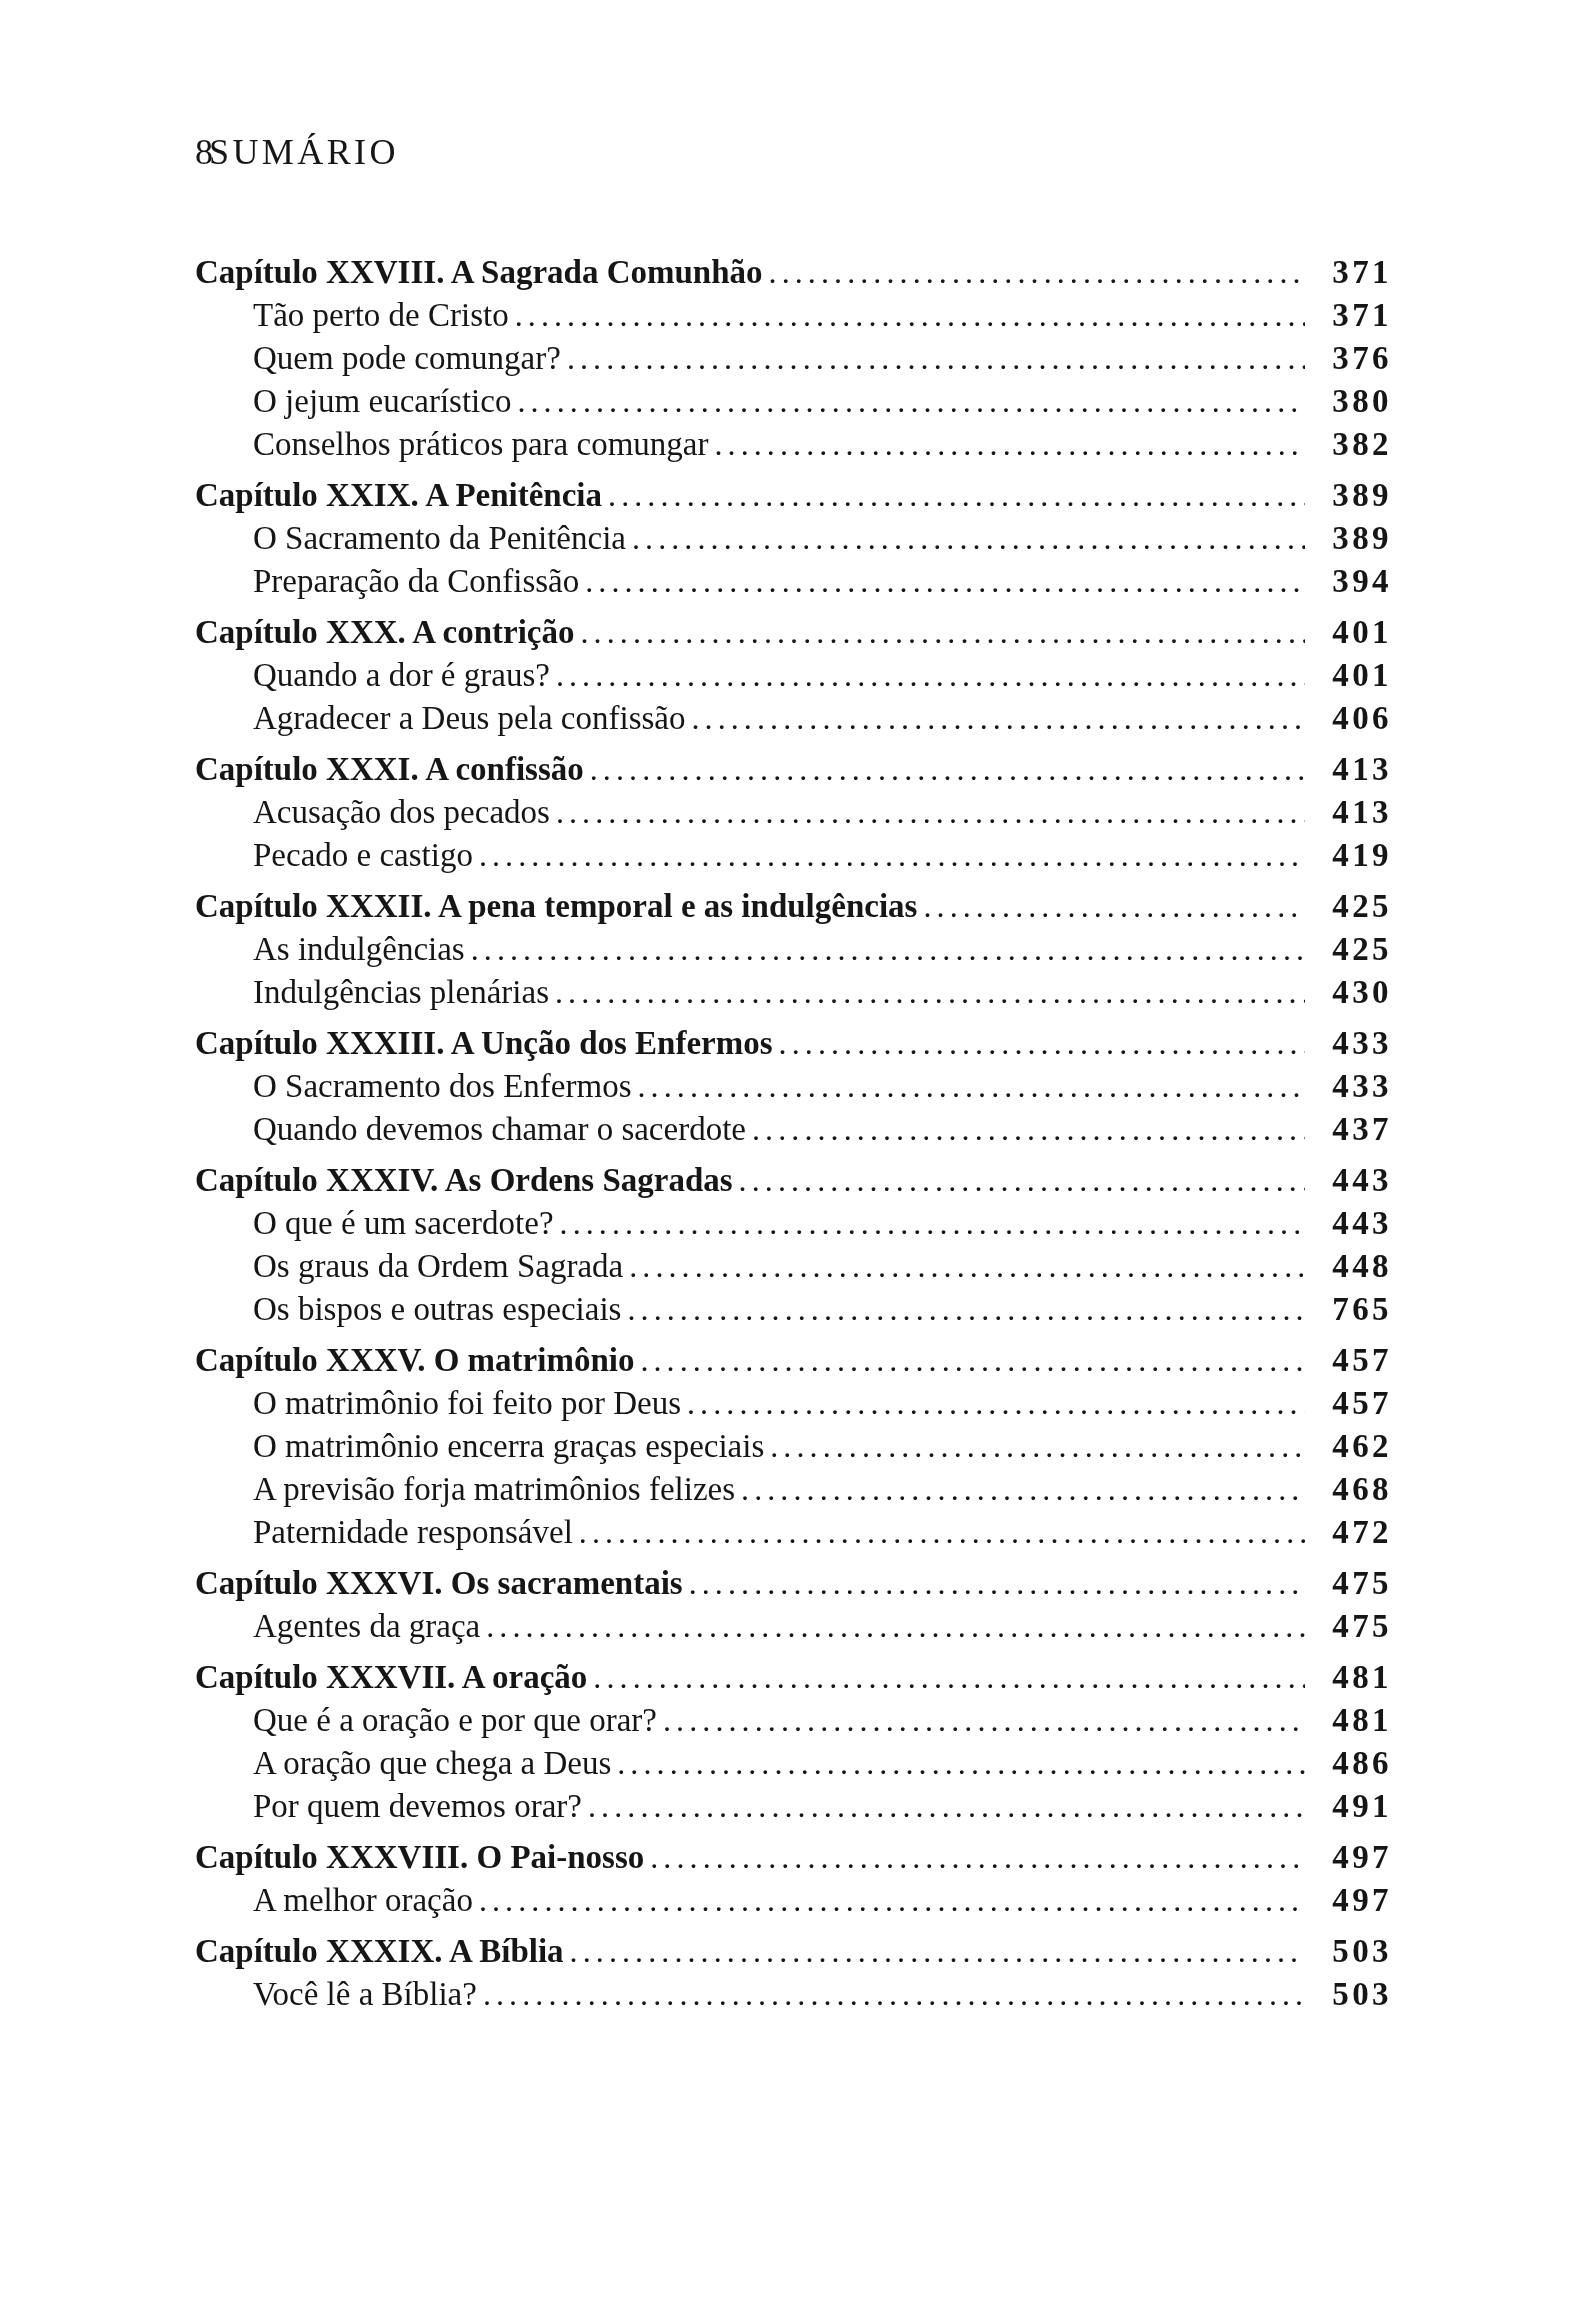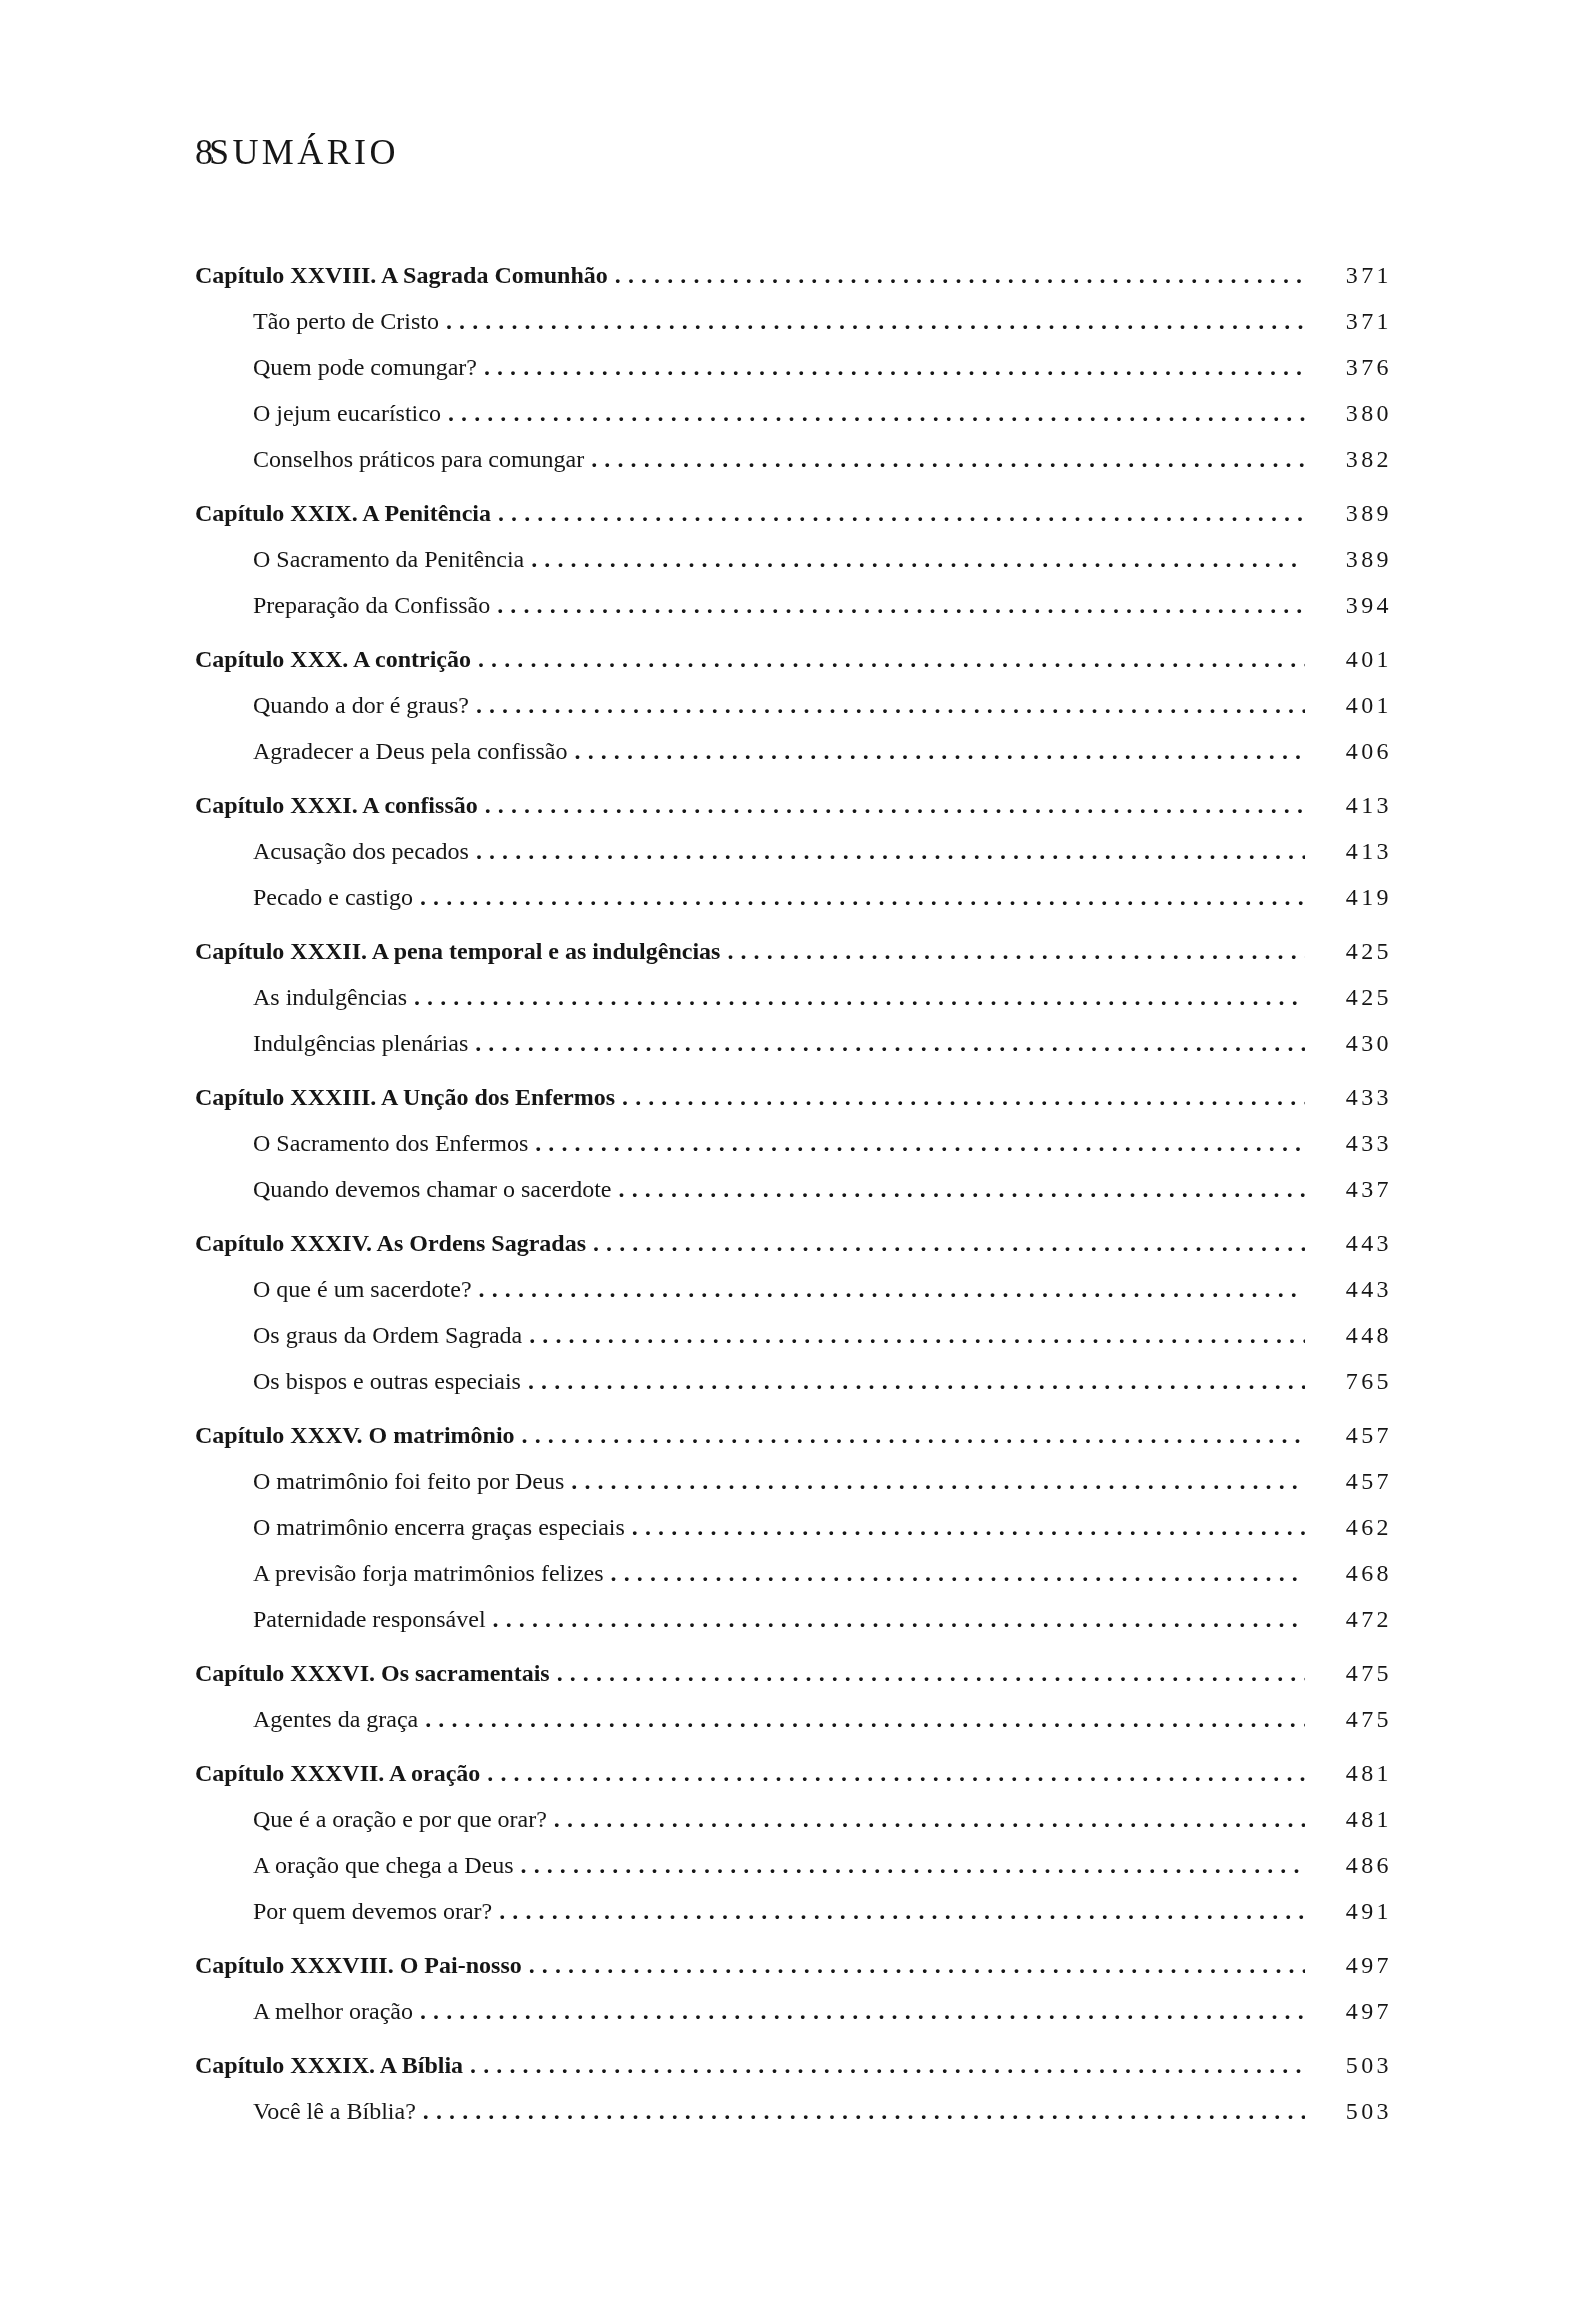--- a/index.html
+++ b/index.html
@@ -35,21 +35,21 @@
     top: 0;
     text-align: left;
     letter-spacing: 3.4px;
   }
   .toc {
     margin: 77px 201px 0 195px;
   }
   .toc-row {
     display: flex;
     align-items: baseline;
-    font-size: 24px;
+    font-size: 33px;
     line-height: 43px;
     white-space: nowrap;
   }
   .toc-row.chapter {
     font-weight: bold;
     margin-top: 8px;
   }
   .toc-row.chapter:first-child {
     margin-top: 0;
   }
@@ -70,21 +70,21 @@
   }
   .dot-leader::after {
     content: "......................................................................................................................................................";
     font-size: 32px;
     letter-spacing: 5.1px;
   }
   .entry-page {
     flex: 0 0 auto;
     min-width: 79px;
     text-align: right;
-    font-weight: normal;
+    font-weight: bold;
     letter-spacing: 3.4px;
     font-variant-numeric: oldstyle-nums;
     font-feature-settings: "onum" 1;
   }
 </style>
 </head>
 <body>
 
 <div class="page" style="background: rgb(255, 255, 255); color: rgb(22, 22, 22);">
 

